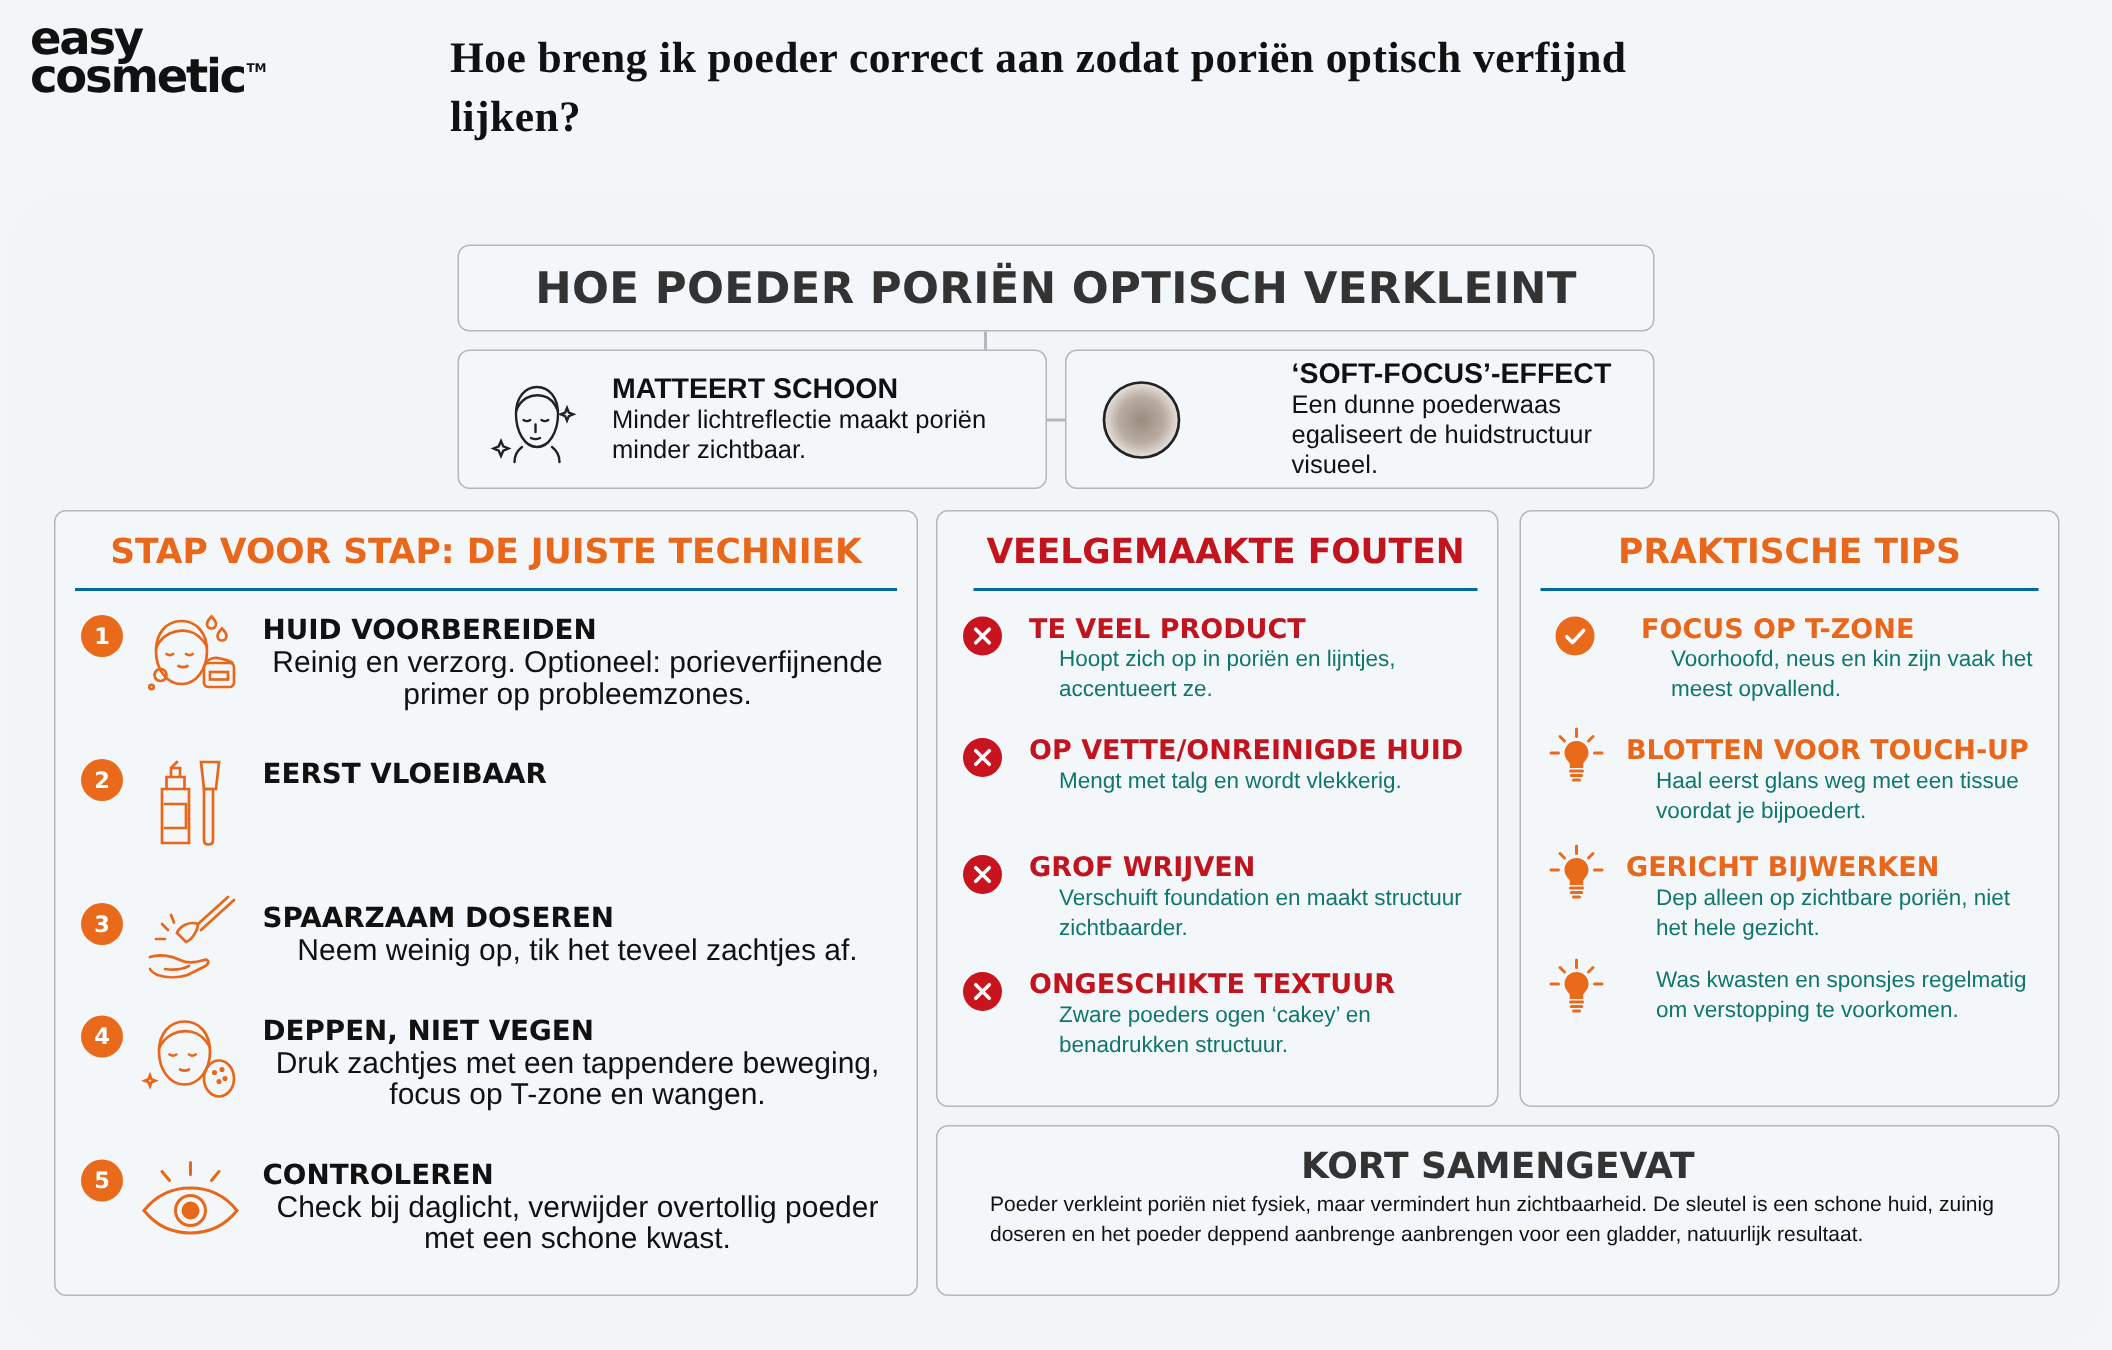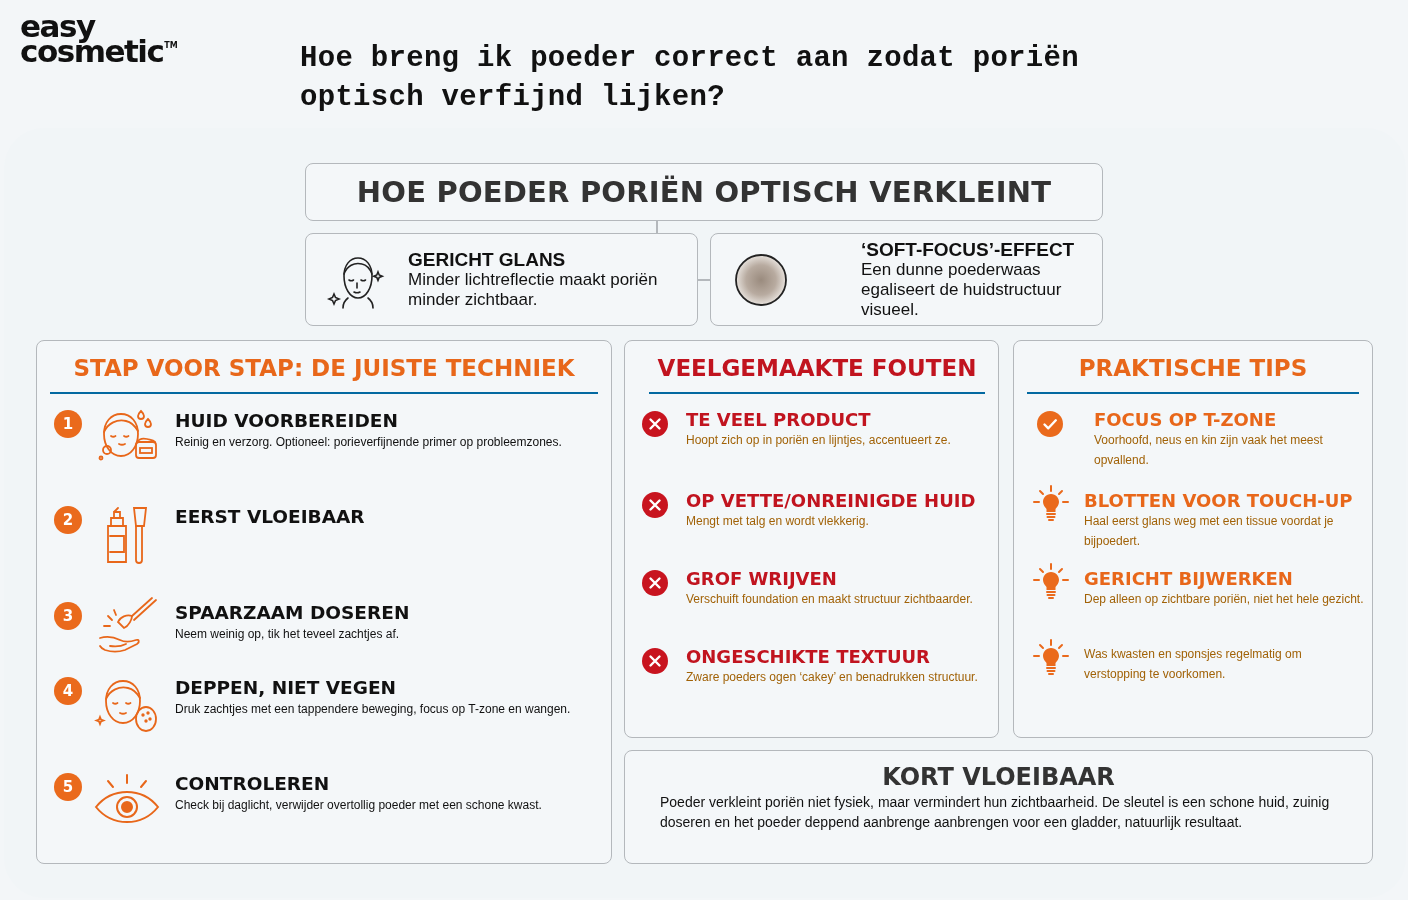--- a/index.html
+++ b/index.html
@@ -4,21 +4,21 @@
 <style>
   * { box-sizing: border-box; margin: 0; padding: 0; }
   html, body { width: 1408px; height: 900px; background: #f3f6f8; overflow: hidden; }
   body { font-family: "DejaVu Sans", "Liberation Sans", sans-serif; color: #111; position: relative; }
 
   .logo { position: absolute; left: 20px; top: 14px; line-height: 0.82; font-family: "DejaVu Sans", sans-serif; font-weight: bold; color: #111; letter-spacing: -1.5px; }
   .logo .l1 { font-size: 31px; display: block; }
   .logo .l2 { font-size: 31px; display: block; }
   .logo .tm { font-size: 8px; letter-spacing: 0; vertical-align: top; position: relative; top: 4px; margin-left: 1px; }
 
-  .page-q { position: absolute; left: 300px; top: 20px; width: 860px; font-family: Liberation Mono, monospace; font-weight: bold; font-size: 29px; line-height: 39px; color: #111; letter-spacing: 0.3px; margin-top: 19px; }
+  .page-q { position: absolute; left: 300px; top: 20px; width: 860px; font-family: Liberation Serif, serif; font-weight: bold; font-size: 29px; line-height: 39px; color: #111; letter-spacing: 0.3px; }
 
   .outer-panel { position: absolute; left: 4px; top: 128px; width: 1402px; height: 770px; background: #f1f5f7; border-radius: 40px; }
 
   .box { position: absolute; background: #f4f7f9; border: 1.5px solid #b4b8bc; border-radius: 8px; }
 
   .title-box { left: 305px; top: 163px; width: 798px; height: 58px; display: flex; align-items: center; justify-content: center; }
   .title-box .t { font-family: "DejaVu Sans", sans-serif; font-weight: bold; font-size: 29px; color: #333; letter-spacing: 0.2px; }
 
   .connector-v { position: absolute; left: 656px; top: 221px; width: 1.5px; height: 12px; background: #b4b8bc; }
   .connector-h { position: absolute; left: 697px; top: 279px; width: 13px; height: 1.5px; background: #b4b8bc; }
@@ -38,29 +38,29 @@
 
   .col-head { text-align: center; font-weight: bold; font-size: 23px; line-height: 28px; padding-top: 13px; padding-bottom: 10px; margin: 0 13px; border-bottom: 2px solid #0369a1; }
   .col-head.orange { color: #e8671a; }
   .col-head.red { color: #c1141f; }
 
   .step { position: absolute; left: 0; width: 100%; }
   .step .num { position: absolute; left: 17px; top: 0; width: 28px; height: 28px; border-radius: 50%; background: #ea6a1c; color: #fff; font-weight: bold; font-size: 15px; display: flex; align-items: center; justify-content: center; }
   .step .sico { position: absolute; left: 57px; top: -6px; width: 66px; height: 66px; }
   .step .stxt { position: absolute; left: 138px; top: 0; width: 420px; }
   .step .shead { font-weight: bold; font-size: 18.5px; line-height: 22px; color: #111; }
-  .step .sdesc { font-family: "Liberation Sans", sans-serif; font-size: 12px; line-height: 21px; color: #111; }
+  .step .sdesc { font-family: "Liberation Sans", sans-serif; font-size: 20px; line-height: 21px; color: #111; text-align: center; }
 
   .item { position: absolute; left: 0; width: 100%; }
   .item .iico { position: absolute; left: 16px; top: 1px; width: 28px; height: 28px; }
   .item .itxt { position: absolute; left: 61px; top: 0; right: 8px; }
   .item .ihead { font-weight: bold; font-size: 18px; line-height: 21px; }
   .item .ihead.red { color: #c1141f; }
   .item .ihead.orange { color: #e8671a; }
-  .item .idesc { font-family: "Liberation Sans", sans-serif; font-size: 12px; line-height: 20px; color: #a16207; }
+  .item .idesc { font-family: "Liberation Sans", sans-serif; font-size: 15px; line-height: 20px; color: #0f766e; margin-left: 20px; }
 
   .summary { left: 624px; top: 750px; width: 749px; height: 114px; }
   .summary .shead { text-align: center; font-weight: bold; font-size: 24px; line-height: 26px; color: #333; padding-top: 13px; }
   .summary .sbody { font-family: "Liberation Sans", sans-serif; font-size: 14px; line-height: 20px; color: #111; padding: 2px 20px 0 35px; }
 </style>
 </head>
 <body>
 
 <div class="outer-panel"></div>
 
@@ -81,21 +81,21 @@
   <svg class="ico" viewBox="0 0 60 60" fill="none" stroke="#222" stroke-width="1.6" stroke-linecap="round">
     <path d="M18 26c0-11 6-18 14-18s14 7 14 18c0 12-6 22-14 22s-14-10-14-22z"></path>
     <path d="M18 24c3-8 10-12 18-10 5 1 8 5 10 10"></path>
     <path d="M23 30c1.5 1 3 1 4.5 0M35 30c1.5 1 3 1 4.5 0"></path>
     <path d="M31 33v5M28 42c2 1 4 1 6 0"></path>
     <path d="M22 48c-4 3-5 6-5 10M42 48c4 3 5 6 5 10"></path>
     <path d="M52 22l1.2 3 3 1.2-3 1.2-1.2 3-1.2-3-3-1.2 3-1.2z"></path>
     <path d="M8 44l1.5 3.5 3.5 1.5-3.5 1.5L8 54l-1.5-3.5L3 49l3.5-1.5z"></path>
   </svg>
   <div class="txt">
-    <div class="head">GERICHT GLANS</div>
+    <div class="head">MATTEERT SCHOON</div>
     <div class="desc">Minder lichtreflectie maakt poriën minder zichtbaar.</div>
   </div>
 </div>
 
 <div class="box feature f2">
   <svg class="ico" viewBox="0 0 60 60">
     <defs>
       <radialGradient id="pg" cx="50%" cy="50%" r="50%">
         <stop offset="0%" stop-color="#9a8b7e"></stop>
         <stop offset="60%" stop-color="#b8aba0"></stop>
@@ -287,15 +287,15 @@
         <path d="M20 10c-5 0-8 4-8 8 0 3 2 5 3.5 7v3h9v-3c1.5-2 3.5-4 3.5-7 0-4-3-8-8-8z" fill="#ea6a1c"></path>
         <path d="M16 30h8M16.5 33h7M18 36h4" stroke="#ea6a1c" stroke-width="2" stroke-linecap="round"></path>
       </svg>
     <div class="itxt" style="left:70px">
       <div class="idesc">Was kwasten en sponsjes regelmatig om verstopping te voorkomen.</div>
     </div>
   </div>
 </div>
 
 <div class="box summary">
-  <div class="shead">KORT VLOEIBAAR</div>
+  <div class="shead">KORT SAMENGEVAT</div>
   <div class="sbody">Poeder verkleint poriën niet fysiek, maar vermindert hun zichtbaarheid. De sleutel is een schone huid, zuinig doseren en het poeder deppend aanbrenge aanbrengen voor een gladder, natuurlijk resultaat.</div>
 </div>
 
 </body></html>

